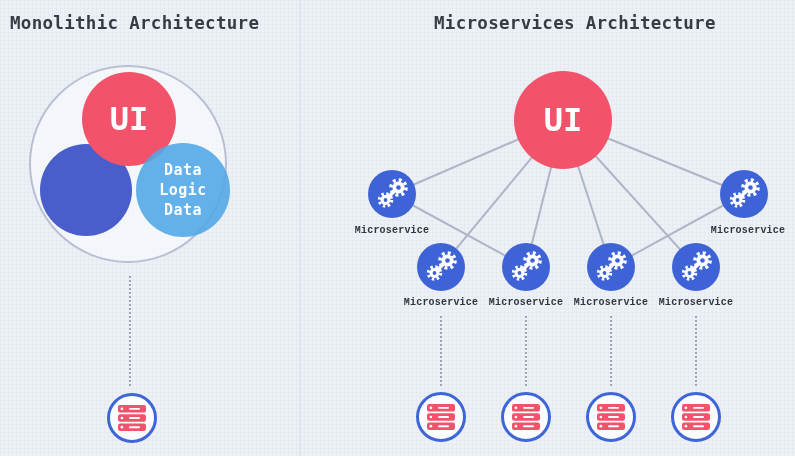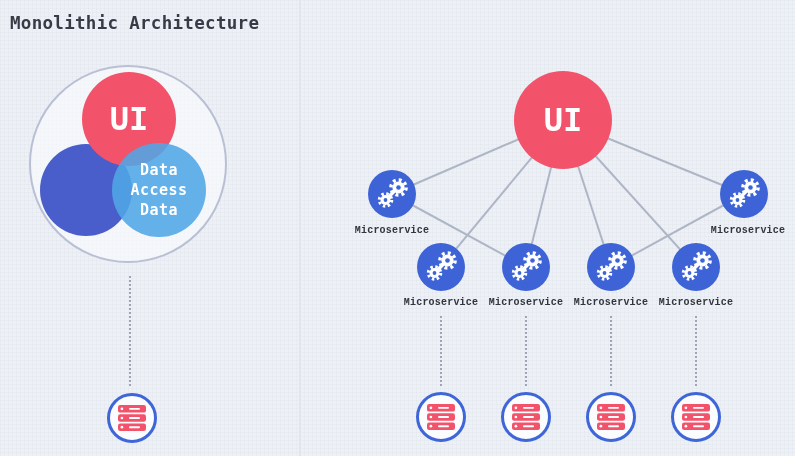--- a/index.html
+++ b/index.html
@@ -53,21 +53,21 @@
     background:#f2536b;
     font-size:32px;font-weight:bold;
     z-index:3;
   }
   .business{
     left:40px;top:144px;width:92px;height:92px;
     background:#4a5ecb;
     z-index:2;
   }
   .data-access{
-    left:112px;top:143px;width:94px;height:94px;
+    left:136px;top:143px;width:94px;height:94px;
     background:rgba(80,166,230,0.88);
     z-index:4;
   }
   .vlabel{font-size:15px;font-weight:bold;line-height:20px;letter-spacing:0.5px;}
   .vlabel span{display:block;}
   .ui-right{
     left:514px;top:71px;width:98px;height:98px;
     background:#f2536b;
     font-size:32px;font-weight:bold;
     z-index:3;
@@ -151,31 +151,32 @@
     </div>
   </div>
 
   <div class="circle ui-left">
     <span>UI</span>
   </div>
 
   <div class="circle data-access">
     <div class="vlabel">
       <span>Data</span>
-      <span>Access</span>
+      <span>Logic</span>
       <span>Data</span>
     </div>
   </div>
 
   <div class="dotted-line" style="left:129px;top:276px;height:110px;"></div>
 
   <svg class="db-icon" style="left:106px;top:392px;">
     <use href="#sym-db"></use>
   </svg>
 
+  <div class="title" style="left:434px;top:13px;">Microservices Architecture</div>
 
   <svg class="edges" width="795" height="461">
     <line class="edge" x1="563" y1="120" x2="392" y2="194"></line>
     <line class="edge" x1="563" y1="120" x2="744" y2="194"></line>
     <line class="edge" x1="563" y1="120" x2="441" y2="267"></line>
     <line class="edge" x1="563" y1="120" x2="526" y2="267"></line>
     <line class="edge" x1="563" y1="120" x2="611" y2="267"></line>
     <line class="edge" x1="563" y1="120" x2="696" y2="267"></line>
     <line class="edge" x1="392" y1="194" x2="526" y2="267"></line>
     <line class="edge" x1="744" y1="194" x2="611" y2="267"></line>

